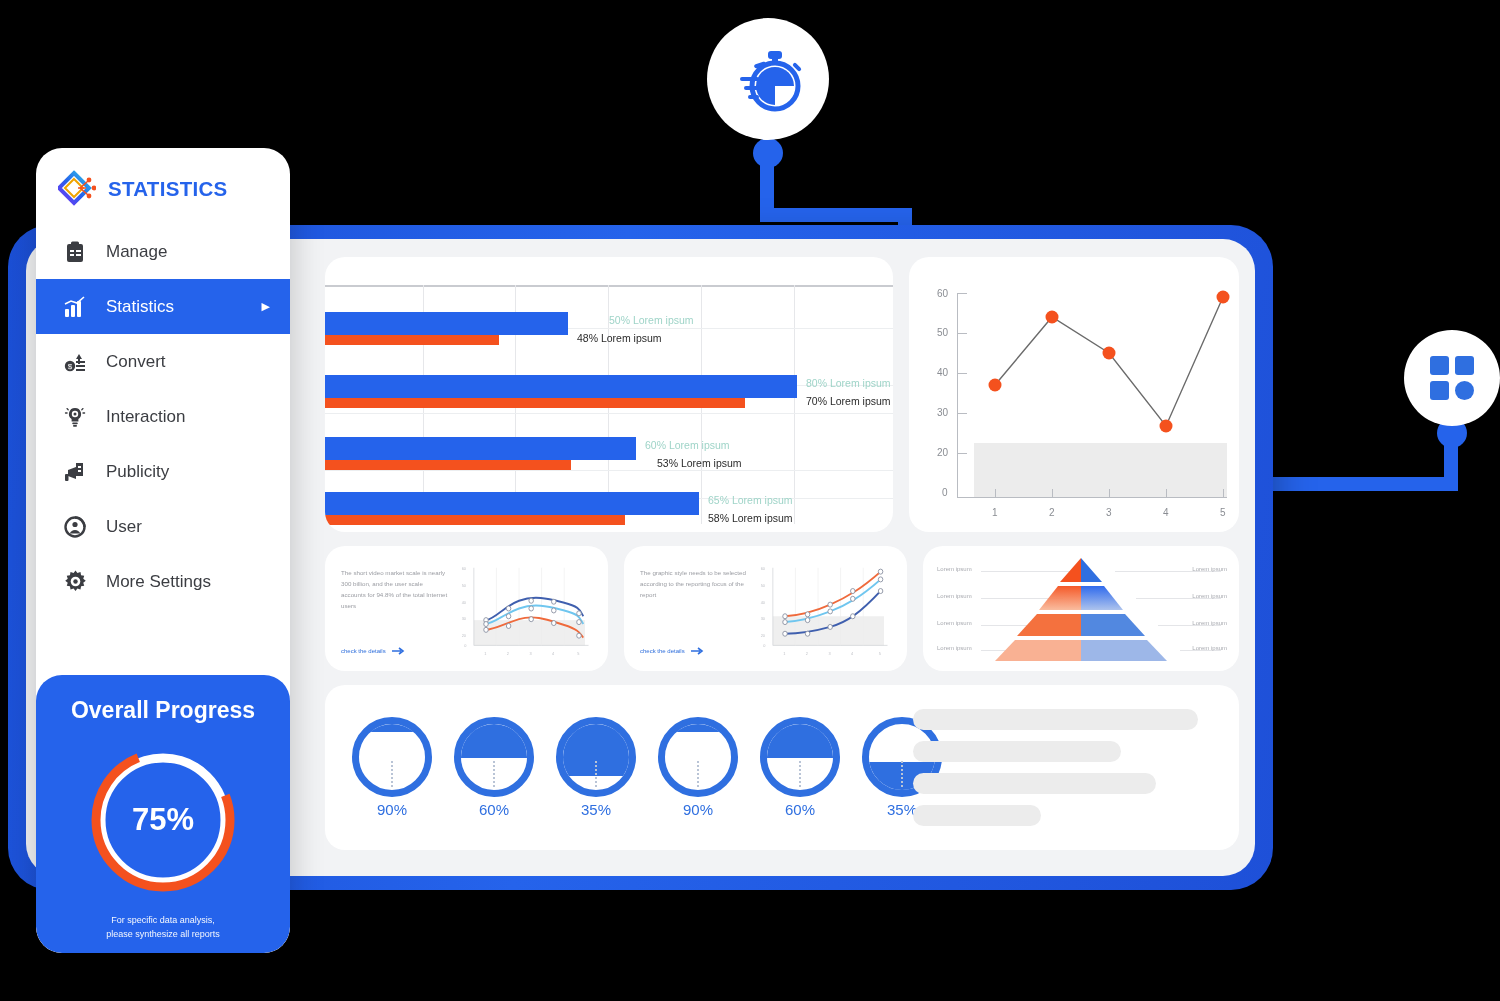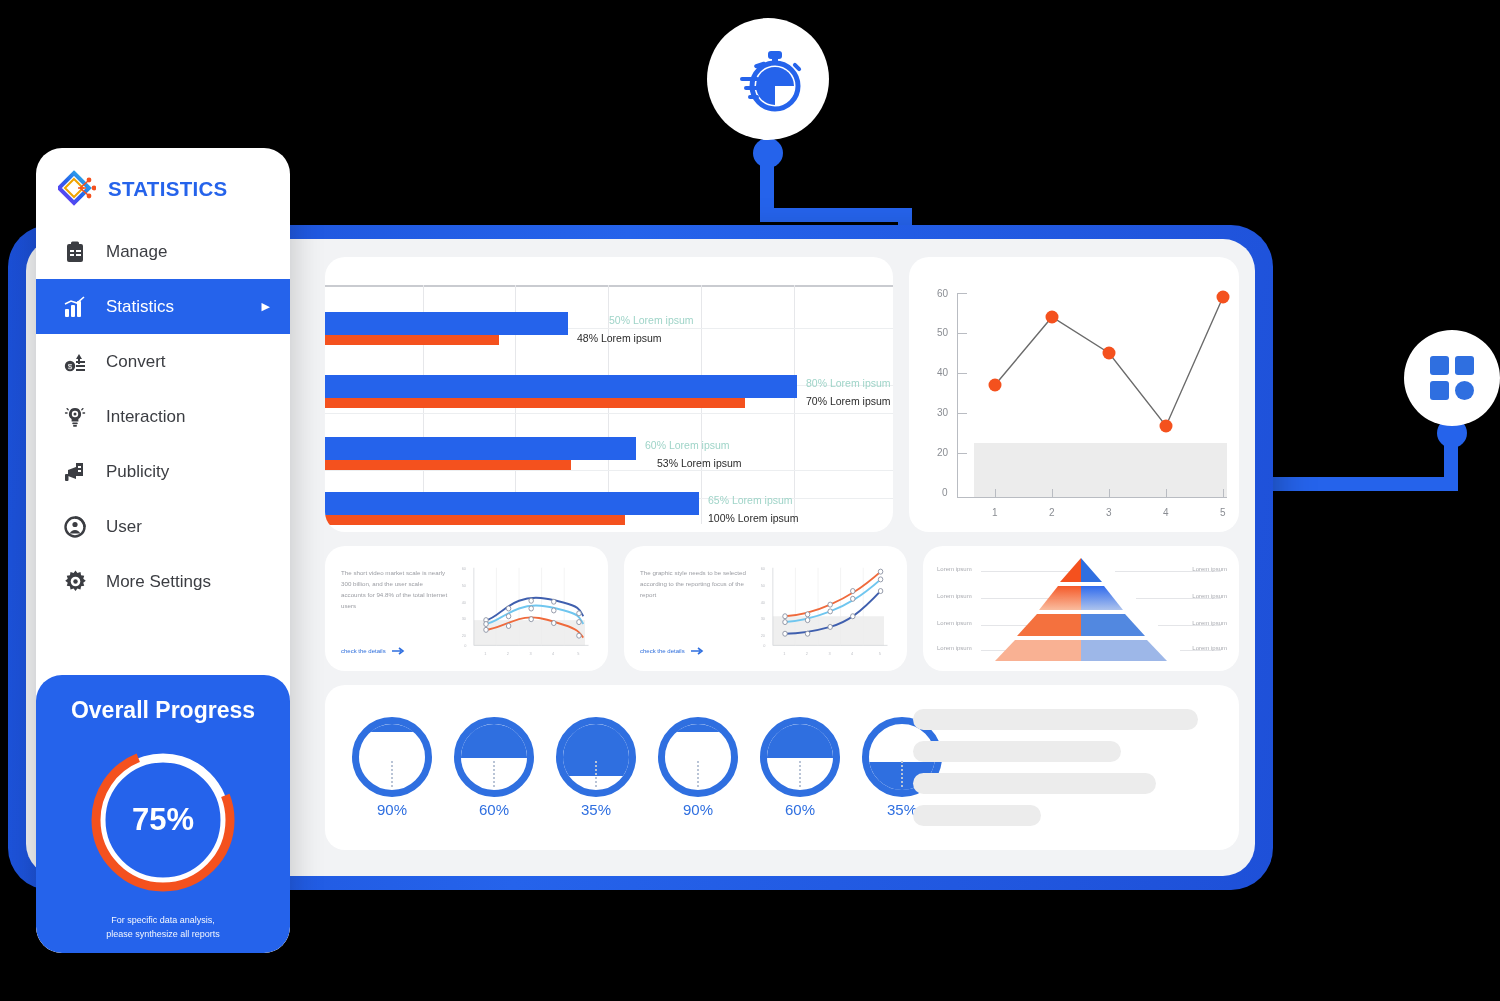--- a/index.html
+++ b/index.html
@@ -199,21 +199,21 @@
                 <div class="bar bar-blue" style="width:311px;"></div>
                 <div class="bar bar-red" style="width:246px;"></div>
                 <div class="lbl lbl-top" style="left:320px;">60% Lorem ipsum</div>
                 <div class="lbl lbl-bot" style="left:332px;">53% Lorem ipsum</div>
               </div>
 
               <div class="bar-group" style="top:207px;">
                 <div class="bar bar-blue" style="width:374px;"></div>
                 <div class="bar bar-red" style="width:300px;"></div>
                 <div class="lbl lbl-top" style="left:383px;">65% Lorem ipsum</div>
-                <div class="lbl lbl-bot" style="left:383px;">100% Lorem ipsum</div>
+                <div class="lbl lbl-bot" style="left:383px;">58% Lorem ipsum</div>
               </div>
             </div>
           </div>
 
           <div class="card line-card">
 
             <div class="axis-txt" style="left:28px; top:31px;">60</div>
             <div class="axis-txt" style="left:28px; top:70px;">50</div>
             <div class="axis-txt" style="left:28px; top:110px;">40</div>
             <div class="axis-txt" style="left:28px; top:150px;">30</div>

